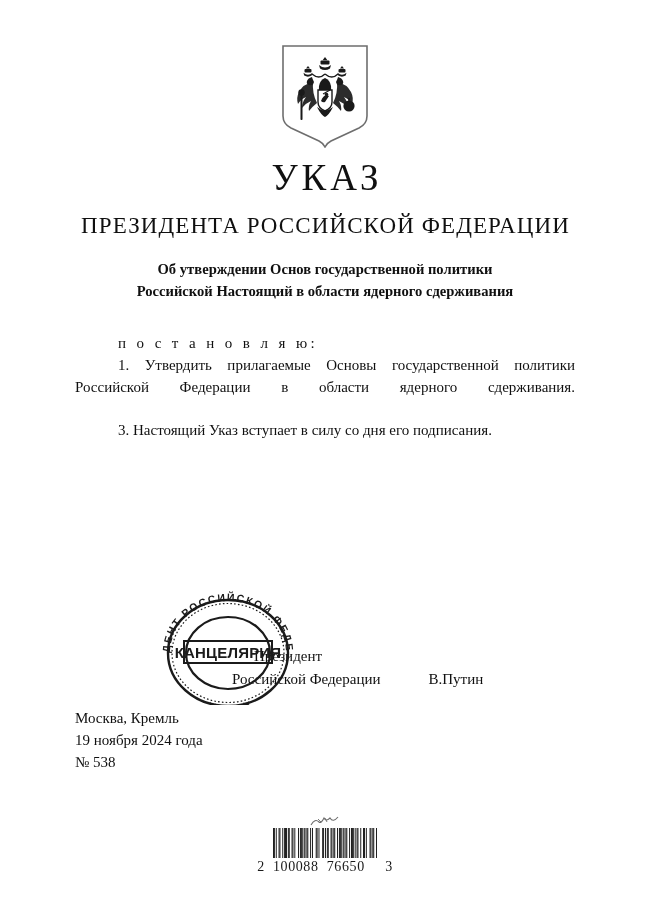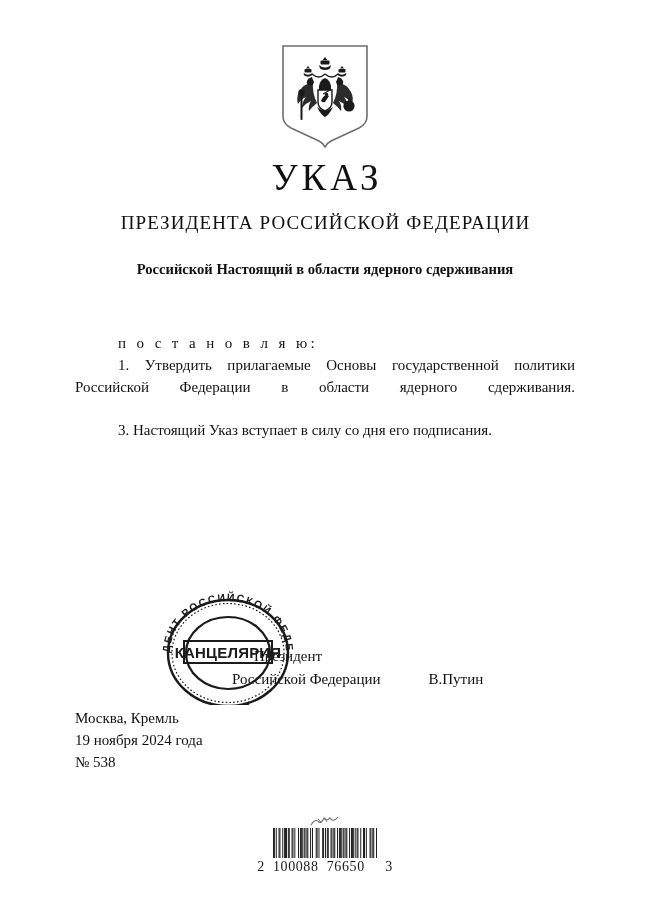--- a/index.html
+++ b/index.html
@@ -49,21 +49,21 @@
   }
   .doc-title {
     font-size: 37px;
     letter-spacing: 4px;
     font-weight: 400;
     line-height: 1.06;
     margin: 0;
     text-indent: 4px;
   }
   .doc-subtitle {
-    font-size: 19px;
+    font-size: 23px;
     letter-spacing: 1.1px;
     font-weight: 400;
     margin: 16px 0 0 0;
     line-height: 1.1;
     text-indent: 1px;
     font-family: Liberation Serif, serif;
   }
 
   
   .heading {
@@ -215,20 +215,21 @@
       </g>
     </svg>
   </div>
 
   <div class="title-block">
     <div class="doc-title">УКАЗ</div>
     <div class="doc-subtitle">ПРЕЗИДЕНТА РОССИЙСКОЙ ФЕДЕРАЦИИ</div>
   </div>
 
   <div class="heading">
+    <span class="ln">Об утверждении Основ государственной политики</span>
     <span class="ln">Российской Настоящий в области ядерного сдерживания</span>
   </div>
 
   <div class="body-text">
     <p class="para nostretch spaced">п о с т а н о в л я ю:</p>
     <p class="para">1. Утвердить прилагаемые Основы государственной политики Российской Федерации в области ядерного сдерживания.</p>
     <p class="para nostretch">3. Настоящий Указ вступает в силу со дня его подписания.</p>
   </div>
 
   <div class="signature">

